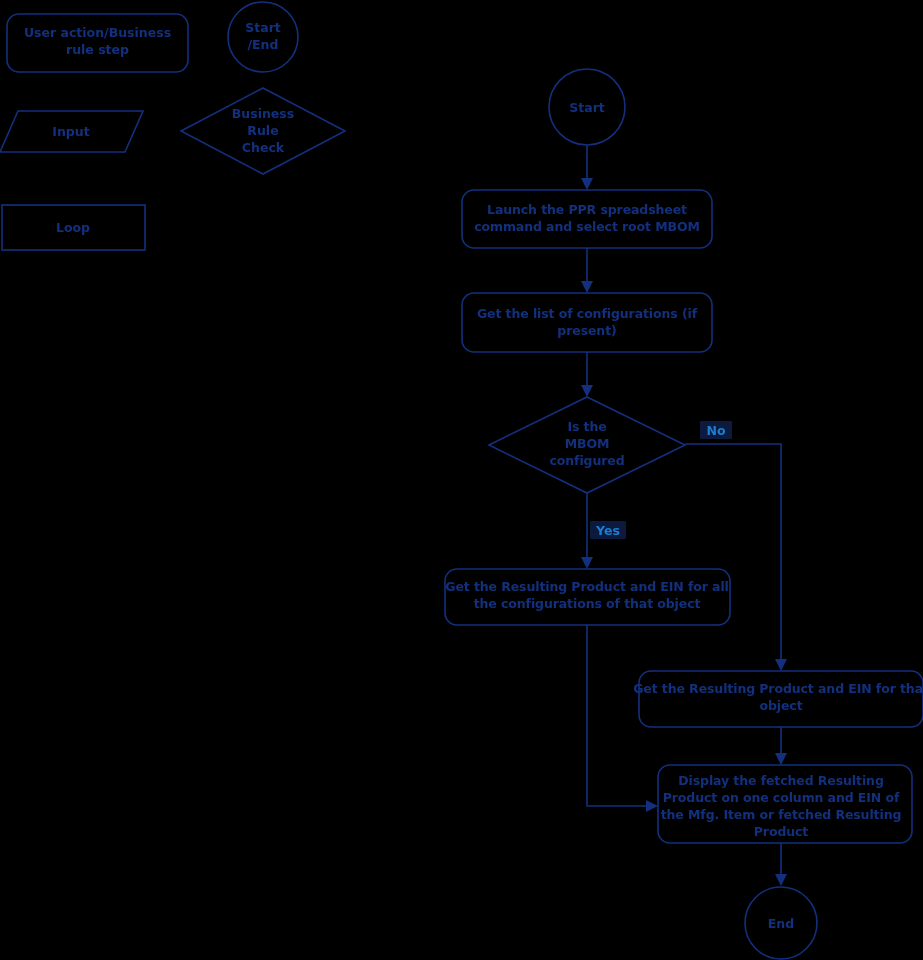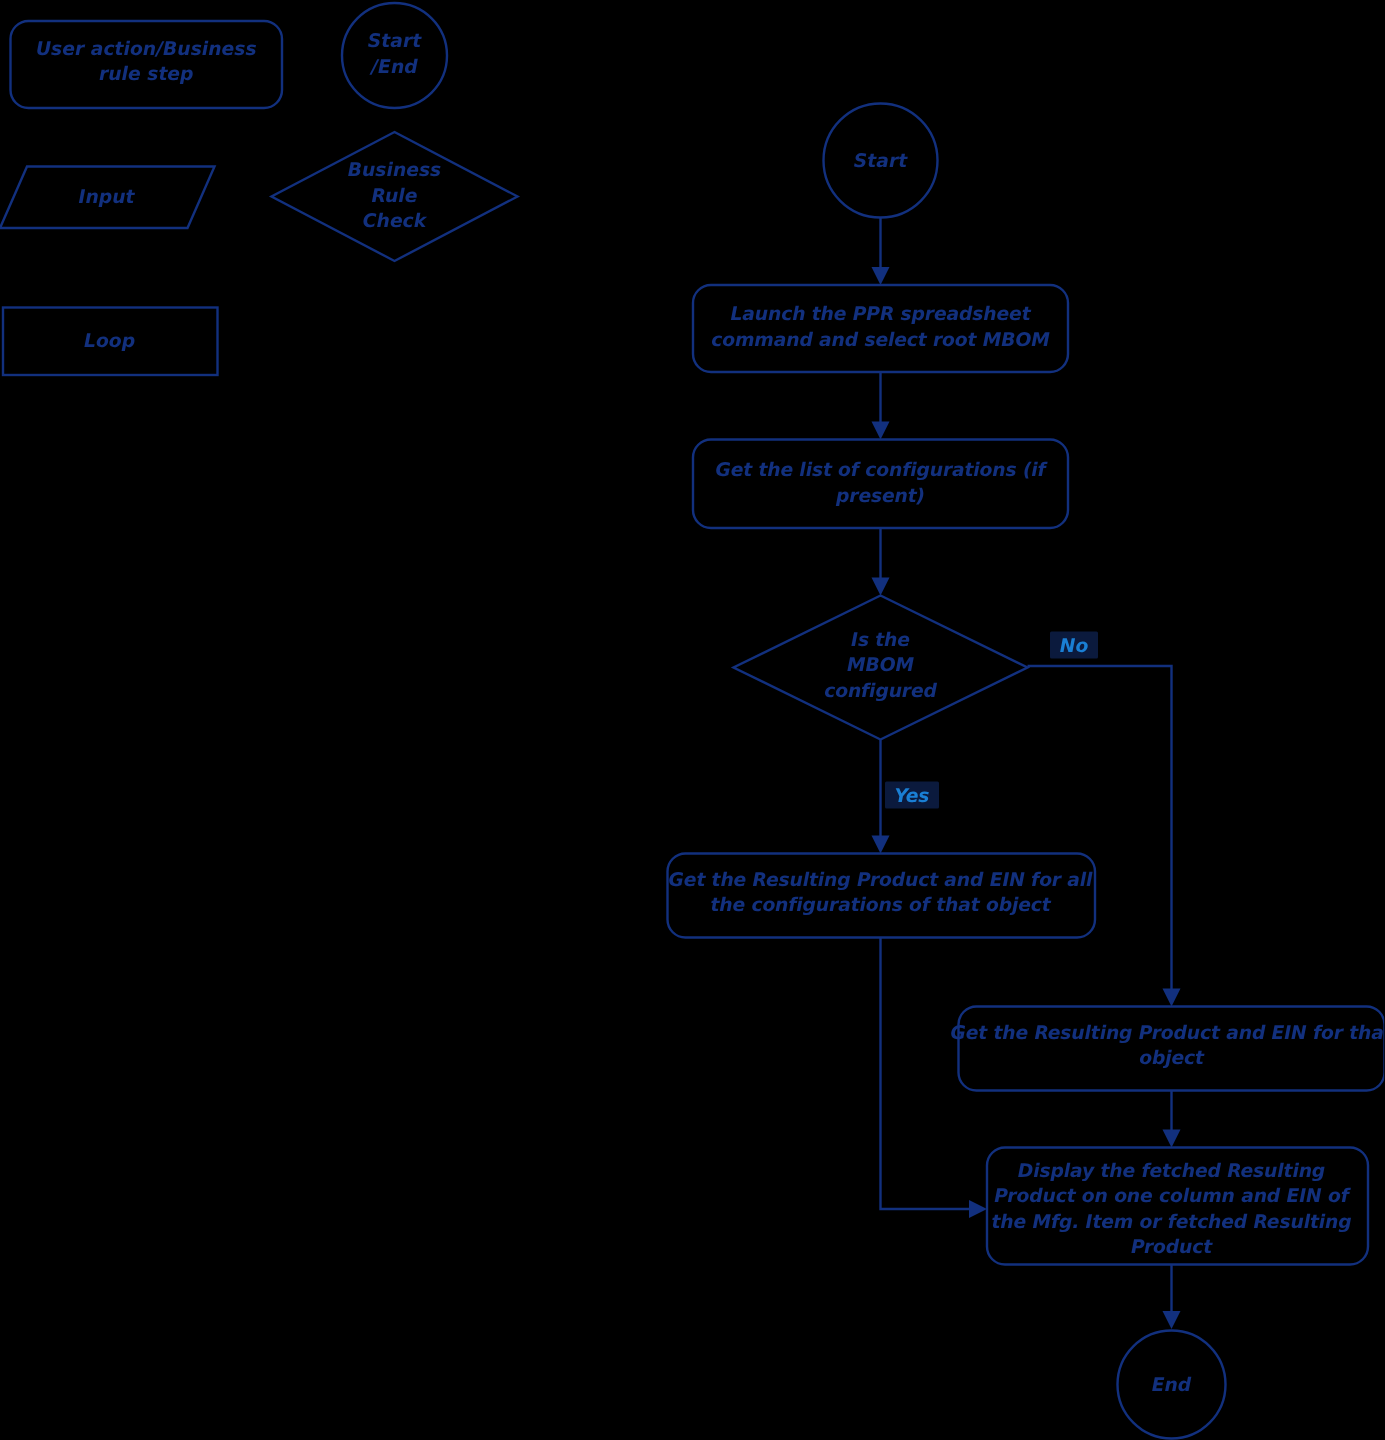--- a/index.html
+++ b/index.html
@@ -6,21 +6,20 @@
     margin: 0;
     padding: 0;
     background: #000000;
   }
   #canvas-wrap {
     position: relative;
     width: 923px;
     height: 960px;
     background: #000000;
     overflow: hidden;
-    font-style: italic;
   }
   svg#flow {
     display: block;
     width: 923px;
     height: 960px;
   }
   .shape-stroke {
     fill: none;
     stroke: #12307e;
     stroke-width: 1.6;

